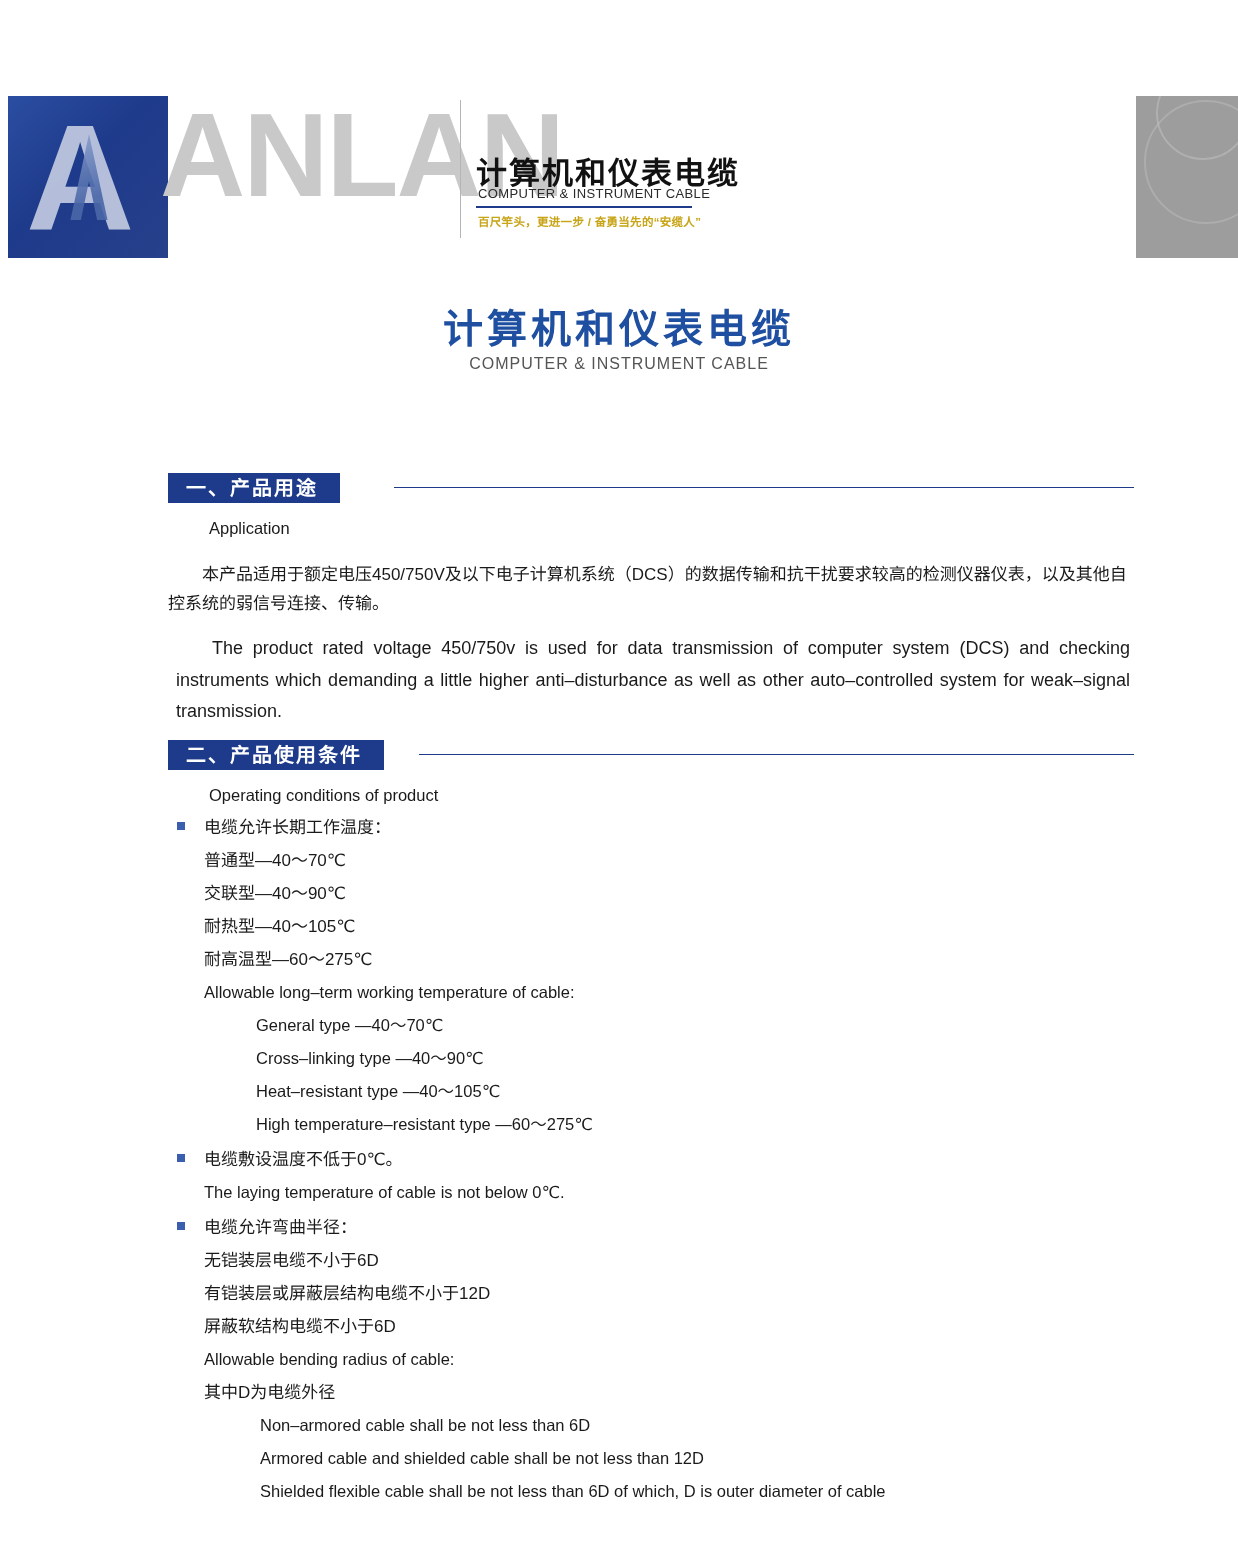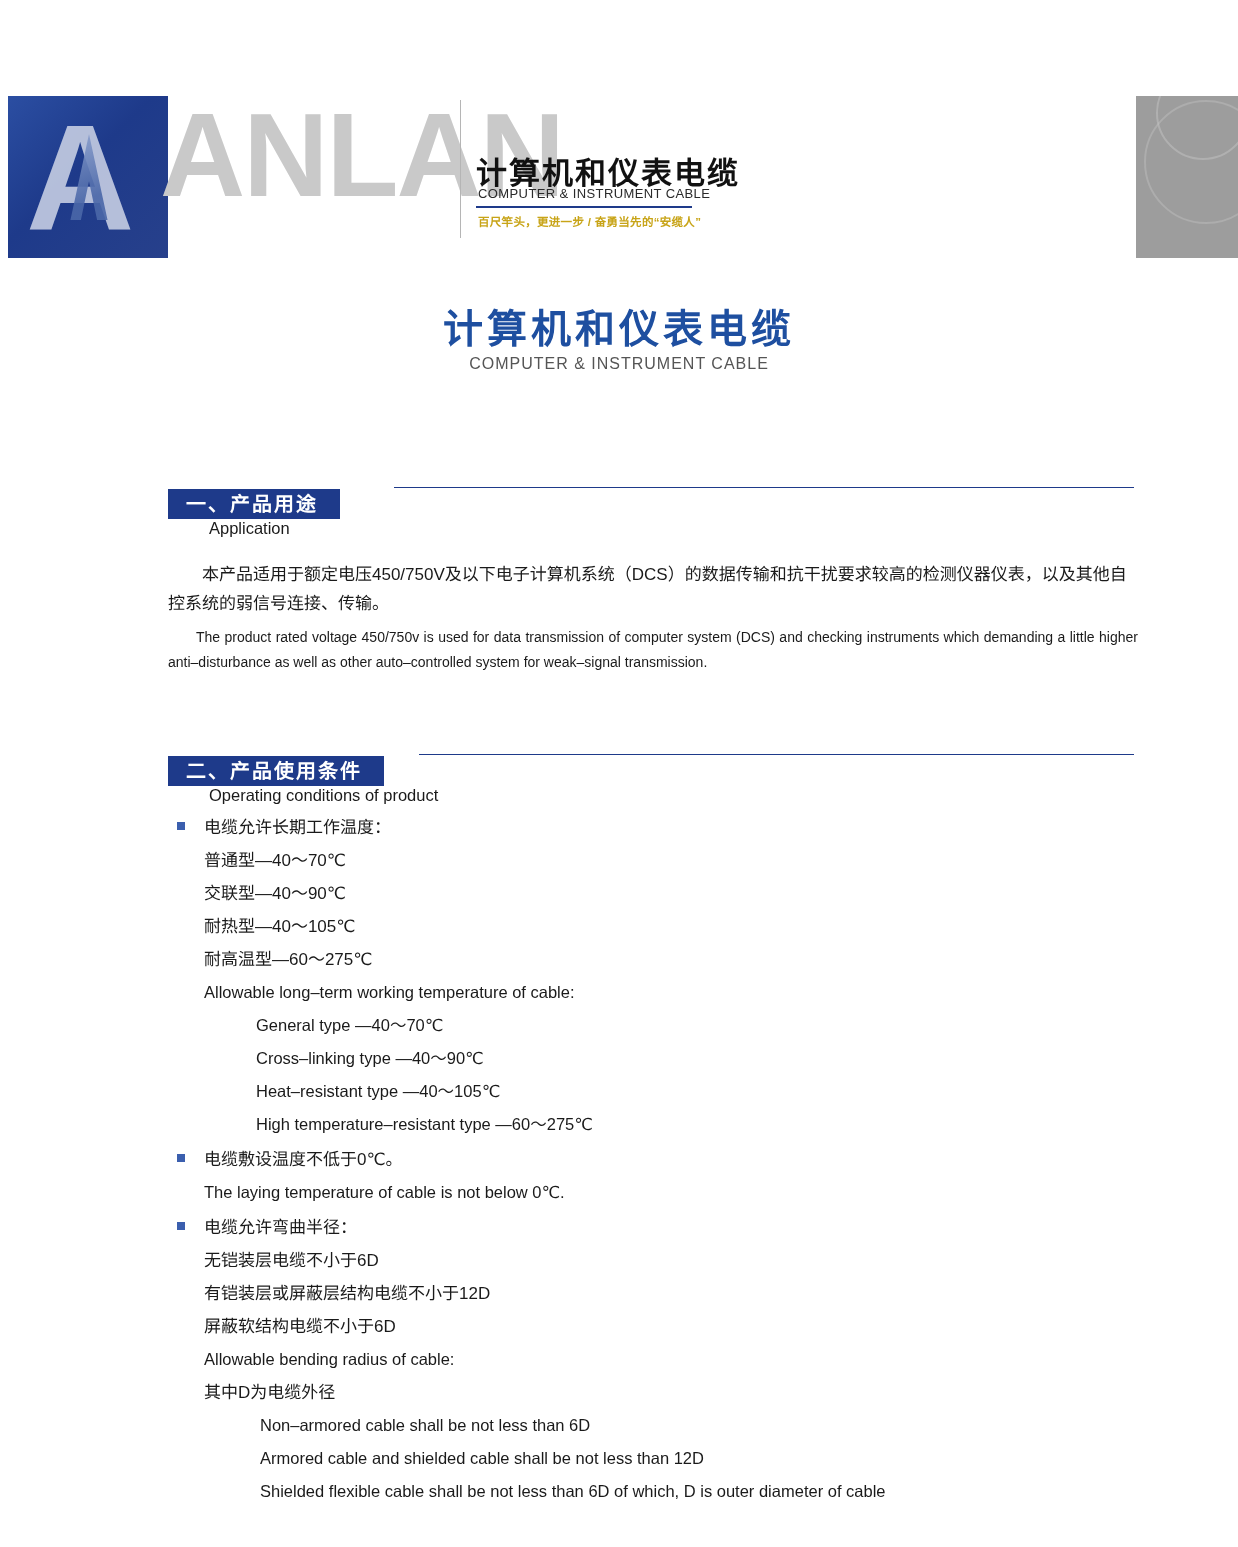--- a/index.html
+++ b/index.html
@@ -184,21 +184,20 @@
     height: 30px;
     line-height: 30px;
     background: #1e3a8a;
     color: #fff;
     font-size: 20px;
     font-weight: bold;
     padding: 0 22px 0 18px;
     letter-spacing: 2px;
     box-sizing: border-box;
     white-space: nowrap;
-    margin-top: 16px;
   }
   .section-head .rule {
     position: absolute;
     right: 0;
     top: 14px;
     height: 1px;
     background: #1e3a8a;
   }
 
   .content {
@@ -214,24 +213,24 @@
     font-size: 16.5px;
     color: #1a1a1a;
   }
   p.para-cn {
     margin: 0;
     text-indent: 2em;
     font-size: 17px;
     line-height: 1.75;
   }
   p.para-en {
-    margin: 0;
+    margin: 8px;
     text-indent: 2em;
     text-align: justify;
-    font-size: 14px;
+    font-size: 18px;
     line-height: 1.75;
   }
   .bullet-row {
     position: relative;
     padding-left: 36px;
     margin-top: 2px;
   }
   .bullet-row .bullet {
     position: absolute;
     left: 9px;

